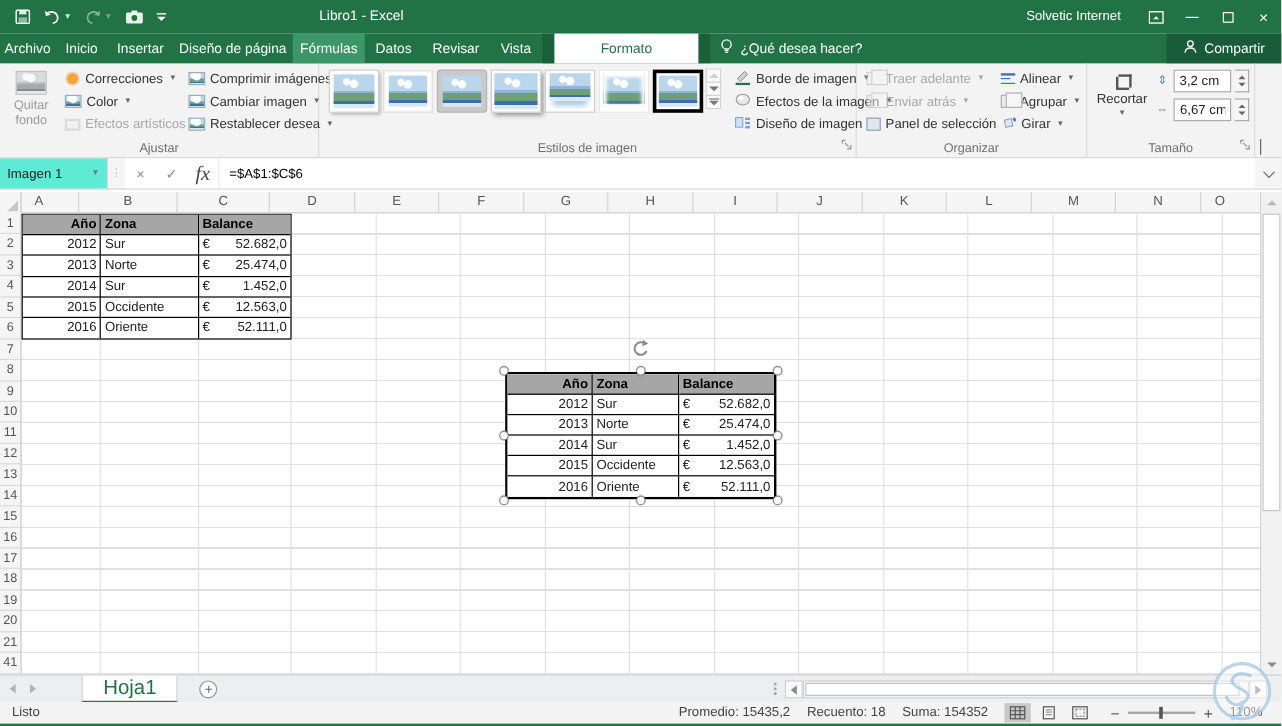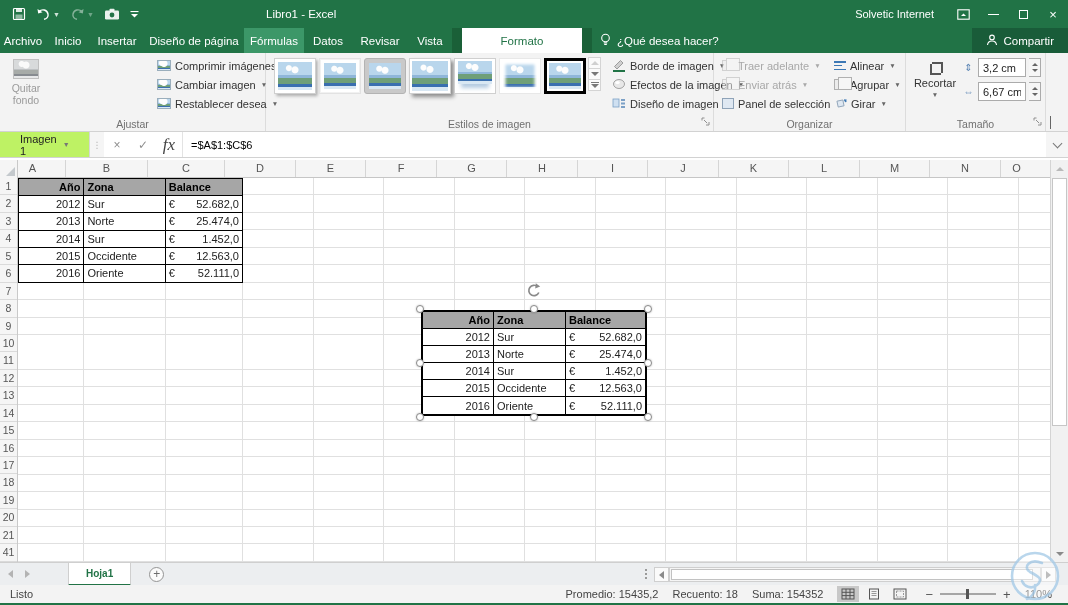--- a/index.html
+++ b/index.html
@@ -98,21 +98,21 @@
   .sizeic{width:13px;height:12px;color:#5c86b5;font-size:10px;line-height:12px;text-align:center}
   .size-input{width:48px;height:19px;border:1px solid #ababab;background:#fff;font-family:inherit;font-size:11px;padding:0 4px;color:#222}
   .spin{width:12px;height:19px;border:1px solid #ababab;border-left:none;background:#f6f6f6;display:flex;flex-direction:column;align-items:center;justify-content:space-evenly}
   .spin .tri-up{border-left-width:3px;border-right-width:3px;border-bottom-width:3px;border-bottom-color:#666}
   .spin .tri-dn{border-left-width:3px;border-right-width:3px;border-top-width:3px;border-top-color:#666}
   .collapse{position:absolute;right:8px;bottom:6px;width:10px;height:8px}
   .chev{width:7px;height:7px;border-left:1.5px solid #666;border-top:1.5px solid #666;transform:rotate(45deg);margin-top:3px}
 
   
   .fxbar{position:absolute;left:0;top:132px;width:1068px;height:26px;background:#f5f5f5;border-bottom:1px solid #d2d2d2;display:flex;align-items:stretch}
-  .namebox{width:90px;background:#bef264;border-right:1px solid #d6d6d6;display:flex;align-items:center;padding:0 20px;gap:6px}
+  .namebox{width:90px;background:#5eead4;border-right:1px solid #d6d6d6;display:flex;align-items:center;padding:0 6px;gap:6px}
   .namebox .nm{flex:1;color:#222}
   .nbdd{font-size:7px;color:#777}
   .fxsplit{width:14px;display:flex;align-items:center;justify-content:center;color:#b5b5b5;font-size:9px;letter-spacing:0}
   .fxbtns{background:#fff;display:flex;align-items:center;border-right:1px solid #e3e3e3}
   .fxb{width:26px;text-align:center;color:#8e8e8e;font-size:12px}
   .fxb.fx{font-family:"Liberation Serif","DejaVu Serif",serif;font-style:italic;color:#444;font-size:17px}
   .formulafield{flex:1;background:#fff;display:flex;align-items:center;padding:0 8px;color:#000}
   .fxexpand{width:22px;background:#f5f5f5;display:flex;align-items:center;justify-content:center}
   .chev-dn{width:7px;height:7px;border-left:1.5px solid #777;border-top:1.5px solid #777;transform:rotate(-135deg);margin-top:-3px}
 
@@ -167,21 +167,21 @@
 
   .vscroll{position:absolute;left:1050px;top:160px;width:18px;height:402px;background:#f1f1f1;border-left:1px solid #d4d4d4}
   .vsb{position:absolute;left:0;width:17px;height:17px;display:flex;align-items:center;justify-content:center}
   .vthumb{position:absolute;left:1px;top:18px;width:15px;height:248px;background:#fff;border:1px solid #c6c6c6}
 
   
   .tabbar{position:absolute;left:0;top:562px;width:1068px;height:23px;background:#eceef0;border-top:1px solid #cfcfcf;display:flex;align-items:center}
   .navarrows{display:flex;gap:12px;padding:0 10px 0 8px}
   .tri-l{width:0;height:0;border-top:4px solid transparent;border-bottom:4px solid transparent;border-right:5px solid #b3b3b3}
   .tri-r{width:0;height:0;border-top:4px solid transparent;border-bottom:4px solid transparent;border-left:5px solid #b3b3b3}
-  .sheettab{margin-left:28px;height:23px;min-width:58px;padding:0 17px;background:#fff;border-left:1px solid #cfcfcf;border-right:1px solid #cfcfcf;border-bottom:2px solid #217346;display:flex;align-items:center;justify-content:center;color:#217346;font-weight:bold;font-size:10px}
+  .sheettab{margin-left:28px;height:23px;min-width:58px;padding:0 17px;background:#fff;border-left:1px solid #cfcfcf;border-right:1px solid #cfcfcf;border-bottom:2px solid #217346;display:flex;align-items:center;justify-content:center;color:#217346;font-weight:normal;font-size:17px}
   .addsheet{margin-left:18px;width:15px;height:15px;border-radius:50%;border:1px solid #949494;color:#6d6d6d;display:flex;align-items:center;justify-content:center;font-size:12px;line-height:1;background:#fbfbfb}
   .hsplit{position:absolute;left:644px;top:5px;width:4px;height:13px;background:radial-gradient(circle,#9a9a9a 1px,transparent 1.2px) 0 0/4px 4px}
   .hsleft{position:absolute;left:654px;top:4px;width:15px;height:15px;border:1px solid #cfcfcf;background:#fafafa;display:flex;align-items:center;justify-content:center}
   .hstrack{position:absolute;left:669px;top:4px;width:372px;height:15px;border:1px solid #cfcfcf;background:#f5f5f5}
   .hsthumb{position:absolute;left:1px;top:1px;width:362px;height:11px;background:#fff;border:1px solid #c2c2c2}
   .hsright{position:absolute;left:1041px;top:4px;width:15px;height:15px;border:1px solid #cfcfcf;background:#fafafa;display:flex;align-items:center;justify-content:center}
 
   
   .statusbar{position:absolute;left:0;top:585px;width:1068px;height:18px;background:#f3f3f3;display:flex;align-items:center;color:#444}
   .mode{padding-left:10px;font-size:11px}
@@ -294,20 +294,37 @@
       <span>Compartir</span>
     </div>
   </div>
 
   <div class="ribbon">
 
     <div class="rgroup g-ajustar">
       <div class="bigbtn">
         <span class="pic bigpic"></span>
         <span class="lbl">Quitar fondo</span>
+      </div>
+      <div class="rcol" style="left:52px;top:3px">
+        <div class="rbtn">
+          <span class="icn sun"></span>
+          <span>Correcciones</span>
+            <span class="dd">▼</span>
+        </div>
+        <div class="rbtn">
+          <span class="icn pic mini"></span>
+          <span>Color</span>
+            <span class="dd">▼</span>
+        </div>
+        <div class="rbtn dis">
+          <span class="icn frameic"></span>
+          <span>Efectos artísticos</span>
+            <span class="dd">▼</span>
+        </div>
       </div>
       <div class="rcol" style="left:155px;top:3px">
         <div class="rbtn">
           <span class="icn pic mini"></span>
           <span>Comprimir imágenes</span>
         </div>
         <div class="rbtn">
           <span class="icn pic mini"></span>
           <span>Cambiar imagen</span>
             <span class="dd">▼</span>

